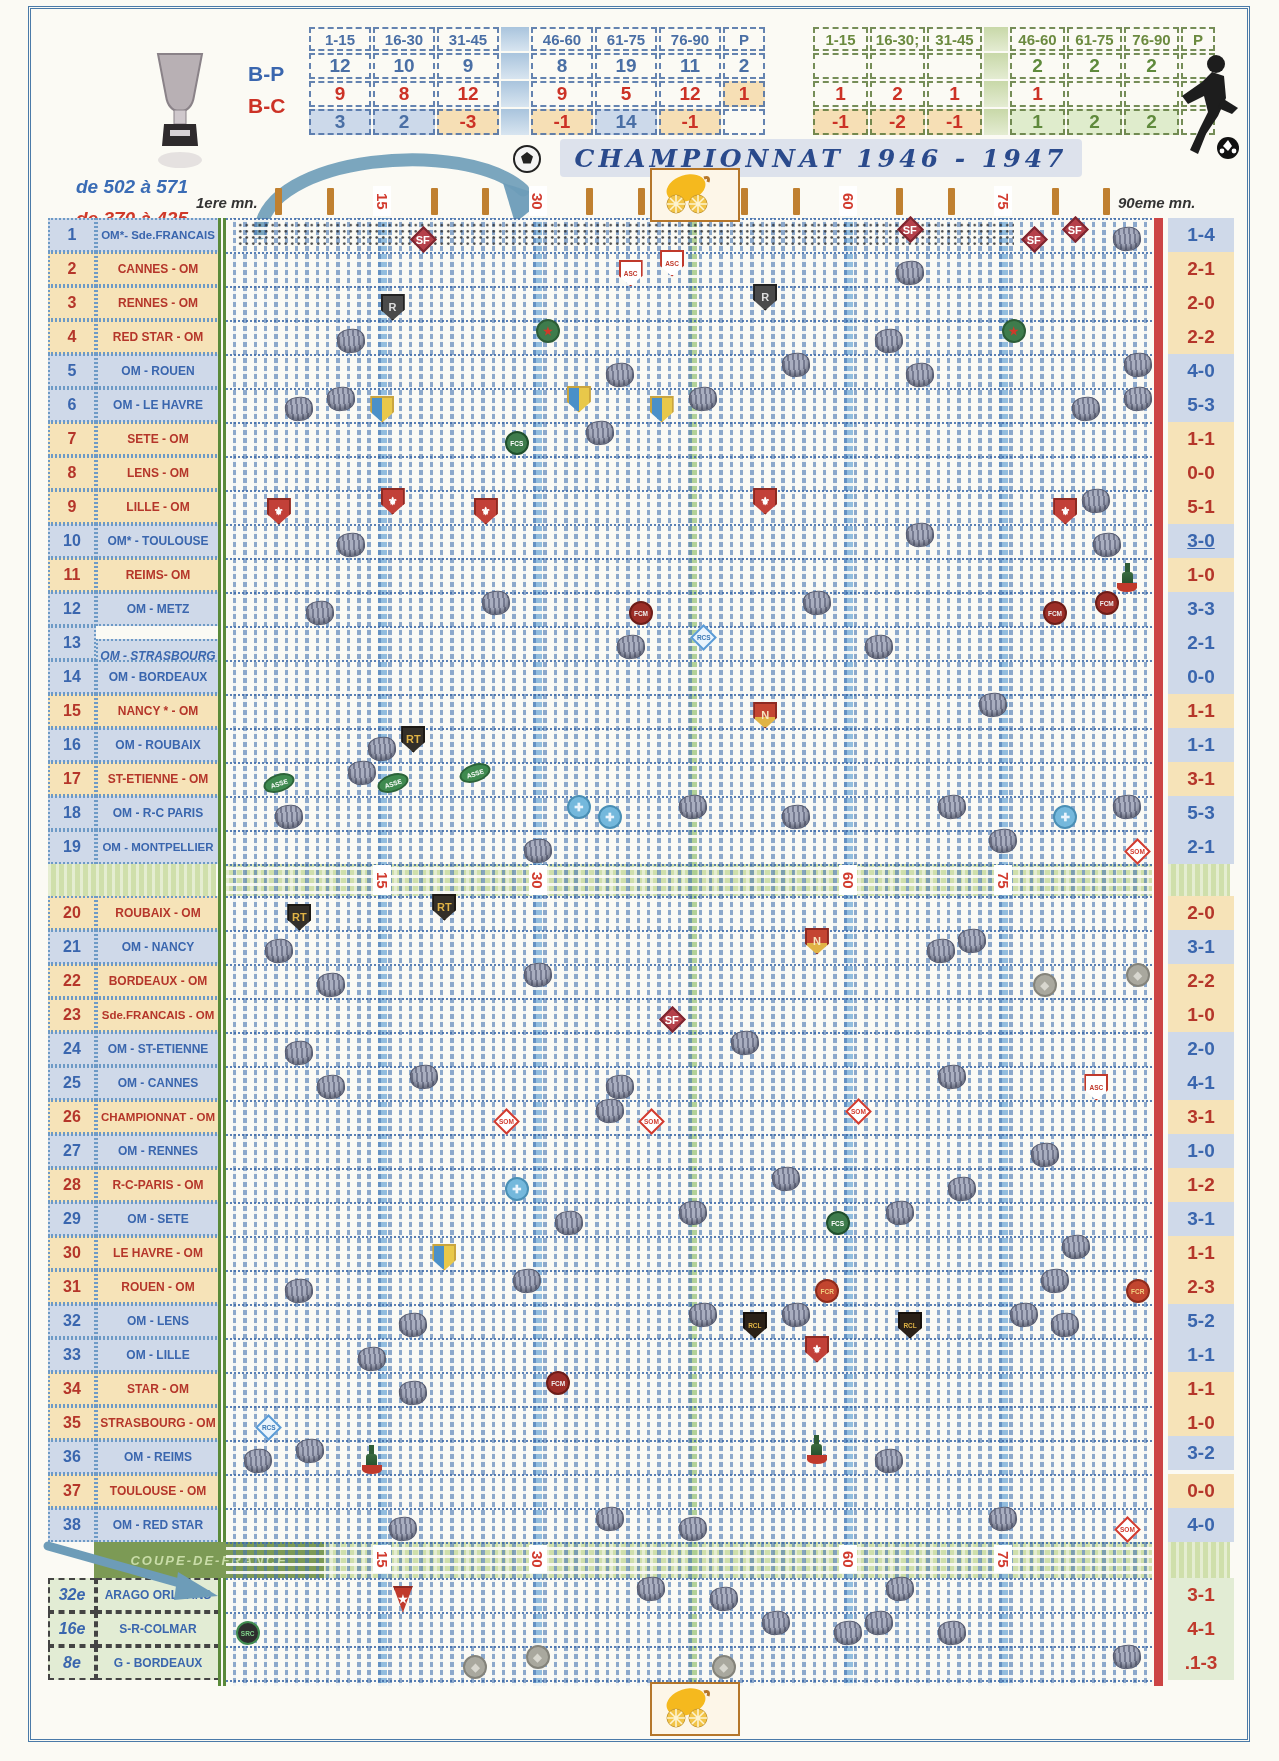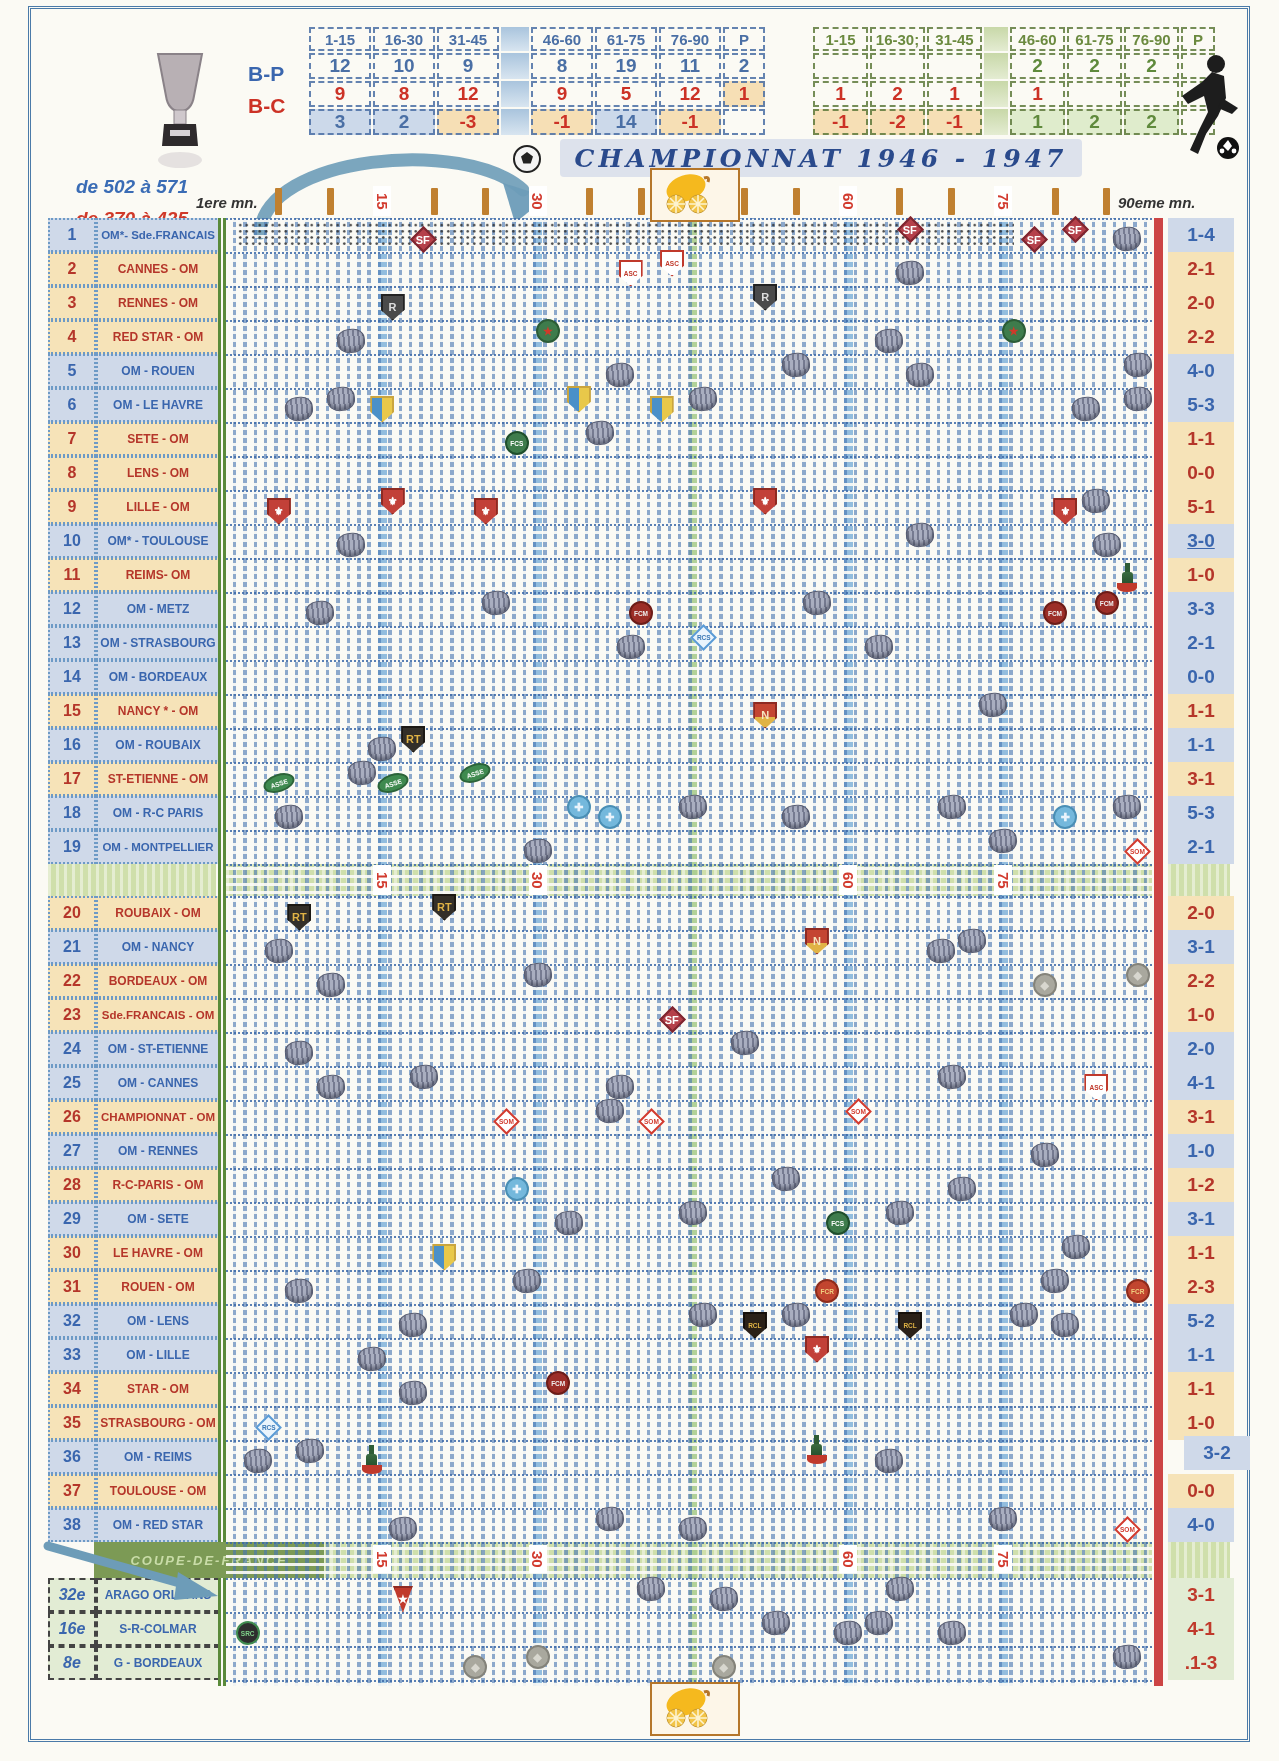--- a/index.html
+++ b/index.html
@@ -407,21 +407,21 @@
       <div class="cell cell-num home" style="top: 592px; height: 30px; color: rgb(58, 102, 174);">12</div>
       <div class="cell cell-name home" style="top: 592px; height: 30px;">OM - METZ</div>
       <div class="cell cell-score home" style="top: 592px; height: 30px;">3-3</div>
       <div class="badge b-om" style="left: 306.15px; top: 601px; width: 28px; height: 24px;"></div>
       <div class="badge b-om" style="left: 482.1px; top: 591px; width: 28px; height: 24px;"></div>
       <div class="badge b-circle" style="left: 629px; top: 601px; width: 24px; height: 24px; background: rgb(156, 46, 40); border: 2px solid rgb(110, 29, 24); color: rgb(238, 238, 238); font-size: 6.5px;">FCM</div>
       <div class="badge b-om" style="left: 802.95px; top: 591px; width: 28px; height: 24px;"></div>
       <div class="badge b-circle" style="left: 1043px; top: 601px; width: 24px; height: 24px; background: rgb(156, 46, 40); border: 2px solid rgb(110, 29, 24); color: rgb(238, 238, 238); font-size: 6.5px;">FCM</div>
       <div class="badge b-circle" style="left: 1094.75px; top: 591px; width: 24px; height: 24px; background: rgb(156, 46, 40); border: 2px solid rgb(110, 29, 24); color: rgb(238, 238, 238); font-size: 6.5px;">FCM</div>
       <div class="cell cell-num home" style="top: 626px; height: 30px; color: rgb(58, 102, 174);">13</div>
-      <div class="cell cell-name home" style="top: 626px; height: 30px;">OM - STRASBOURG</div>
+      <div class="cell cell-name home" style="top: 639px; height: 30px; font-style: italic;">OM - STRASBOURG</div>
       <div class="cell cell-score home" style="top: 626px; height: 30px;">2-1</div>
       <div class="badge b-om" style="left: 616.65px; top: 635px; width: 28px; height: 24px;"></div>
       <div class="badge b-diamond" style="left: 691.1px; top: 625px; width: 24px; height: 24px; background: transparent;">
         <div class="dwrap" style="background: rgb(234, 244, 252); border: 2px solid rgb(91, 155, 213); width: 19px; height: 19px; margin: auto;">
           <span style="color: rgb(58, 120, 181); font-size: 6.5px;">RCS</span>
         </div>
       </div>
       <div class="badge b-om" style="left: 865.05px; top: 635px; width: 28px; height: 24px;"></div>
       <div class="cell cell-num home" style="top: 660px; height: 30px; color: rgb(58, 102, 174);">14</div>
       <div class="cell cell-name home" style="top: 660px; height: 30px;">OM - BORDEAUX</div>
@@ -576,21 +576,21 @@
       <div class="cell cell-num away" style="top: 1406px; height: 30px; color: rgb(181, 54, 42);">35</div>
       <div class="cell cell-name away" style="top: 1406px; height: 30px;">STRASBOURG - OM</div>
       <div class="cell cell-score away" style="top: 1406px; height: 30px;">1-0</div>
       <div class="badge b-diamond" style="left: 256.4px; top: 1415px; width: 24px; height: 24px; background: transparent;">
         <div class="dwrap" style="background: rgb(234, 244, 252); border: 2px solid rgb(91, 155, 213); width: 19px; height: 19px; margin: auto;">
           <span style="color: rgb(58, 120, 181); font-size: 6.5px;">RCS</span>
         </div>
       </div>
       <div class="cell cell-num home" style="top: 1440px; height: 30px; color: rgb(58, 102, 174);">36</div>
       <div class="cell cell-name home" style="top: 1440px; height: 30px;">OM - REIMS</div>
-      <div class="cell cell-score home" style="top: 1436px; height: 30px; margin-left: 16px;">3-2</div>
+      <div class="cell cell-score home" style="top: 1436px; height: 30px;">3-2</div>
       <div class="badge b-om" style="left: 244.05px; top: 1449px; width: 28px; height: 24px;"></div>
       <div class="badge b-om" style="left: 295.8px; top: 1439px; width: 28px; height: 24px;"></div>
       <div class="bottle" style="left: 361.9px; top: 1445px;">
         <div class="neck"></div>
         <div class="body"></div>
         <div class="bucket"></div>
       </div>
       <div class="bottle" style="left: 806.95px; top: 1435px;">
         <div class="neck"></div>
         <div class="body"></div>

